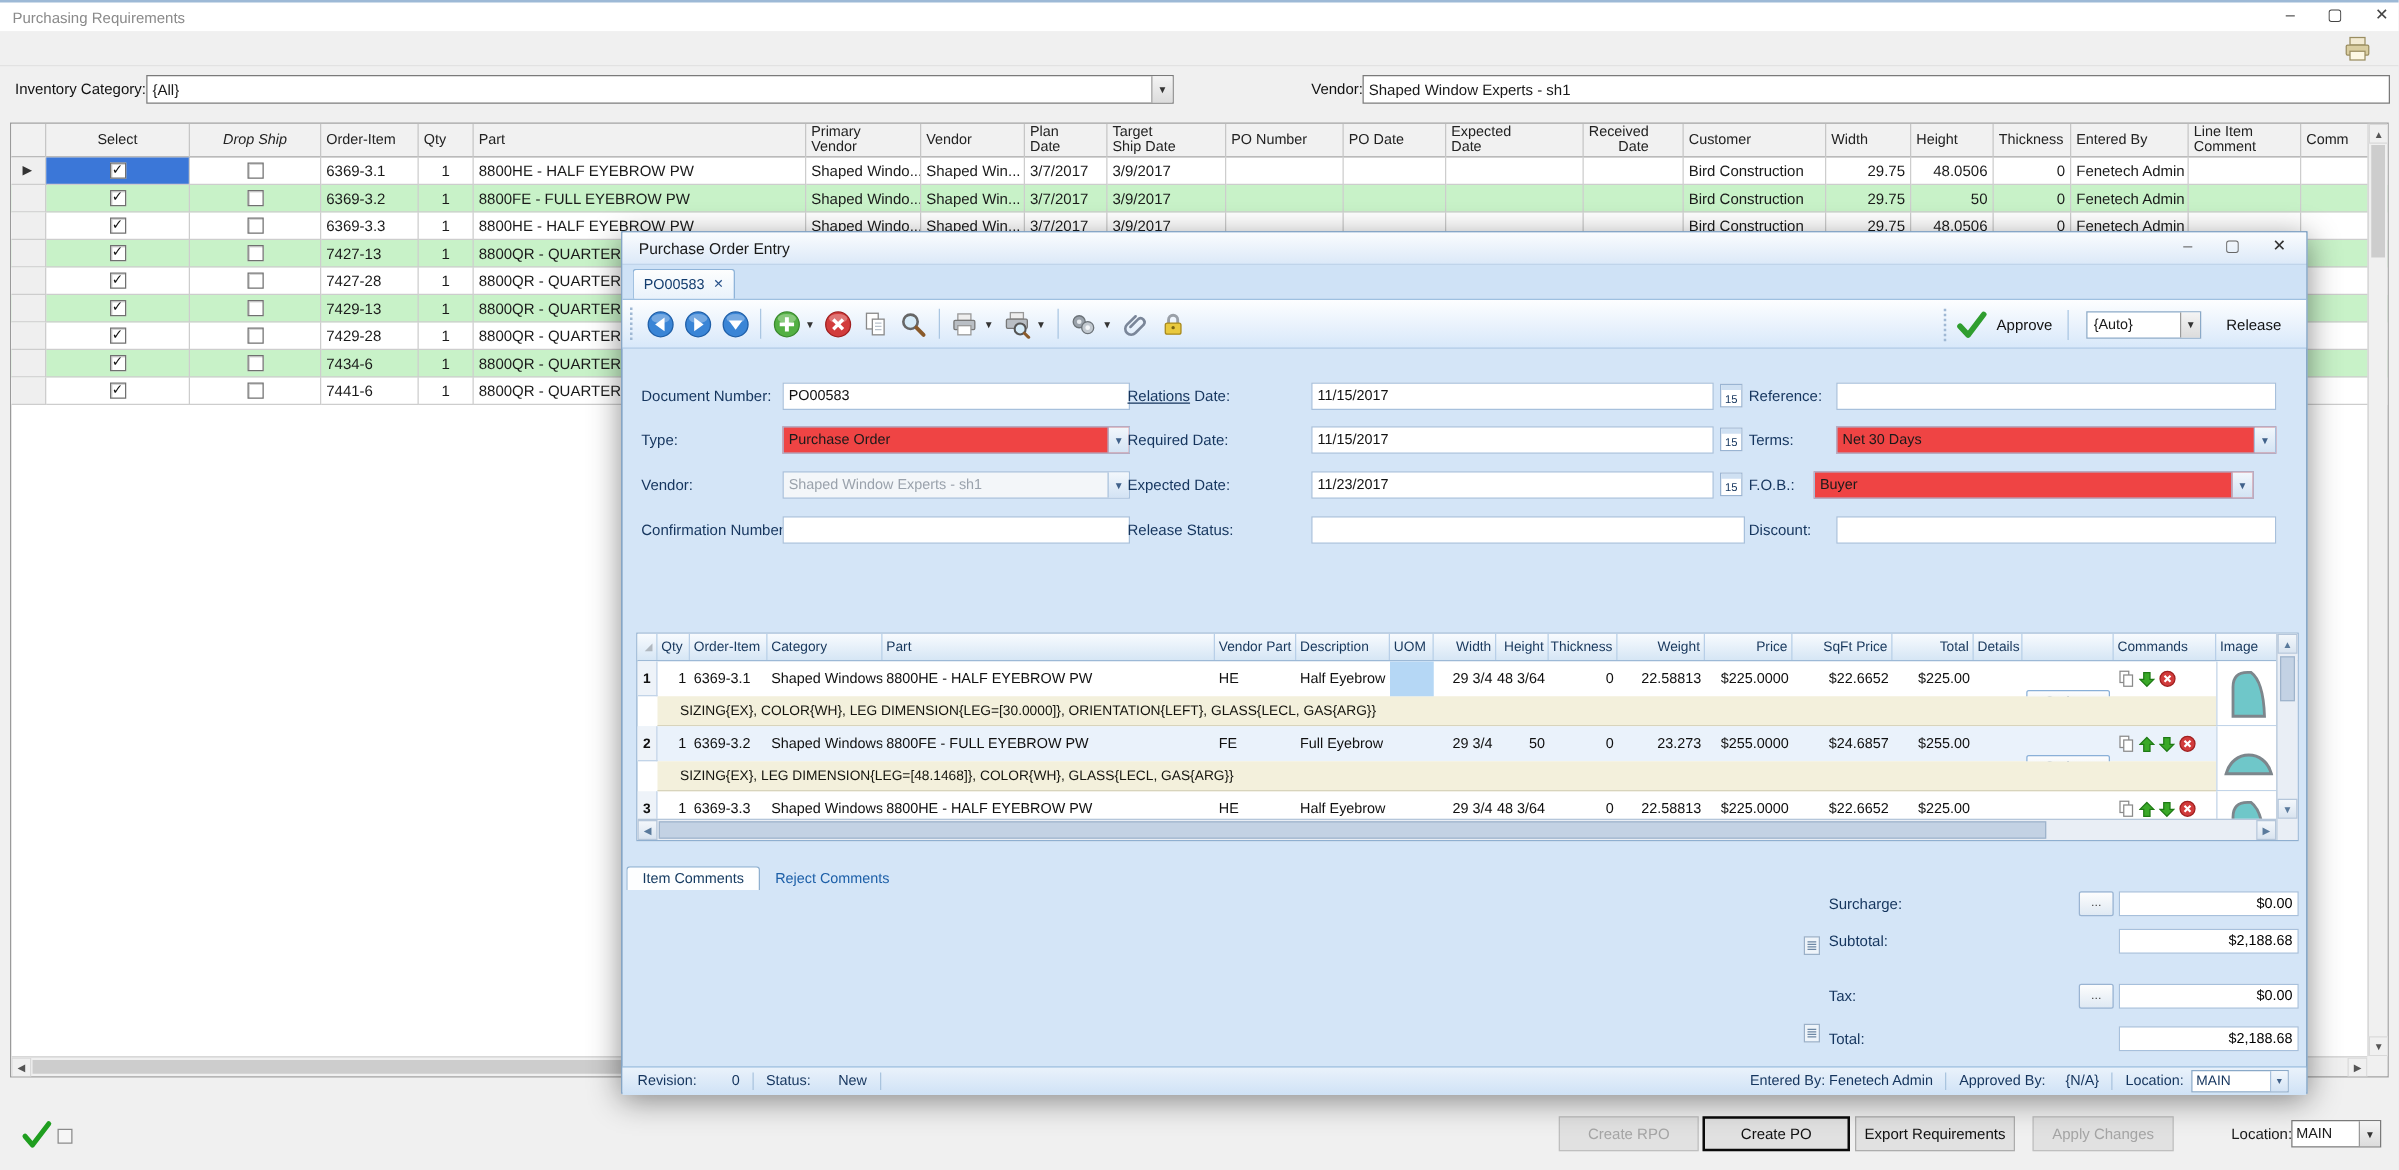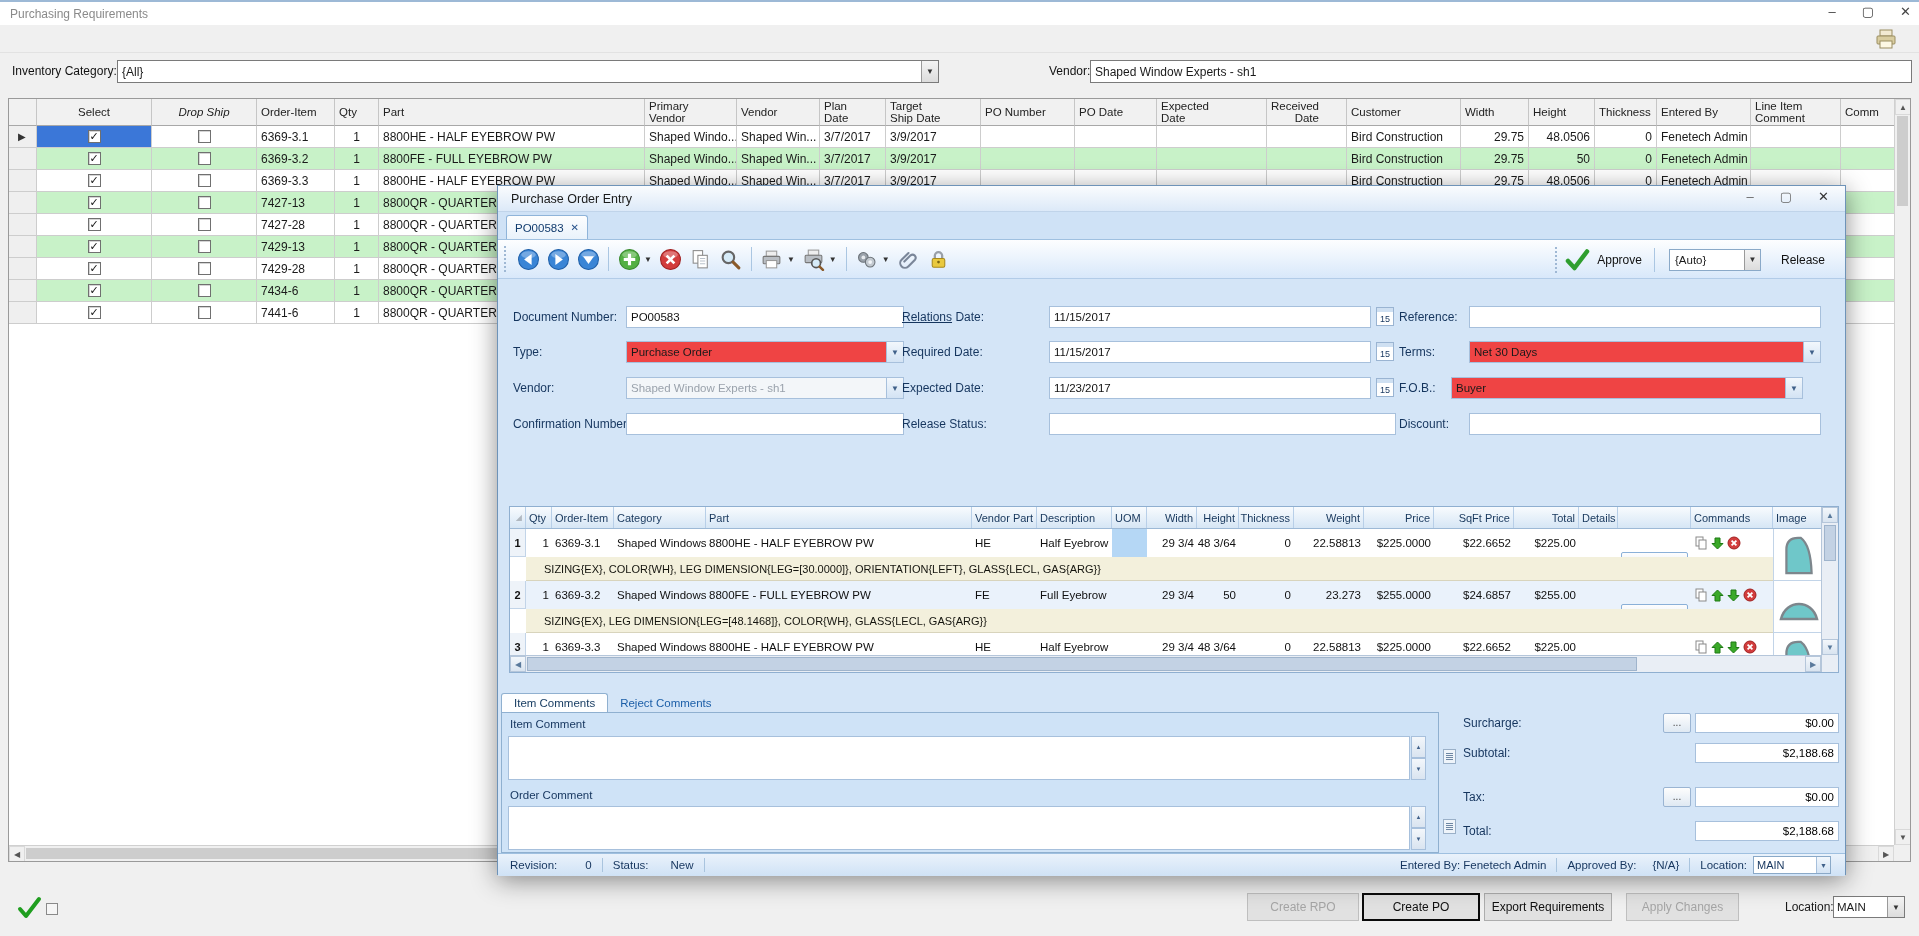--- a/index.html
+++ b/index.html
@@ -846,34 +846,20 @@
           <div class="g-sbox" style="left: 0px;">◀</div>
           <div class="g-sthumb" style="top: 1px; bottom: 1px; left: 17px; width: 1110px;"></div>
           <div class="g-sbox" style="right: 0px;">▶</div>
         </div>
       </div>
 
     <div class="cm-tabs" id="cmTabs">
         <span class="cmtab active">Item Comments</span>
         <span class="cmtab">Reject Comments</span>
       </div>
-    <div class="cm-panel">
-      <span class="cm-label" style="top:5px">Item Comment</span>
-      <textarea class="cm-text" style="top: 23px;"></textarea>
-      <span class="cm-spin" style="top:23px">
-          <span>▲</span>
-          <span>▼</span>
-        </span>
-      <span class="cm-label" style="top:76px">Order Comment</span>
-      <textarea class="cm-text" style="top: 93px;"></textarea>
-      <span class="cm-spin" style="top:93px">
-          <span>▲</span>
-          <span>▼</span>
-        </span>
-    </div>
     <span class="ed-icon" style="top:563px">
         <i></i>
         <i></i>
         <i></i>
         <i></i>
       </span>
     <span class="ed-icon" style="top:633px">
         <i></i>
         <i></i>
         <i></i>

